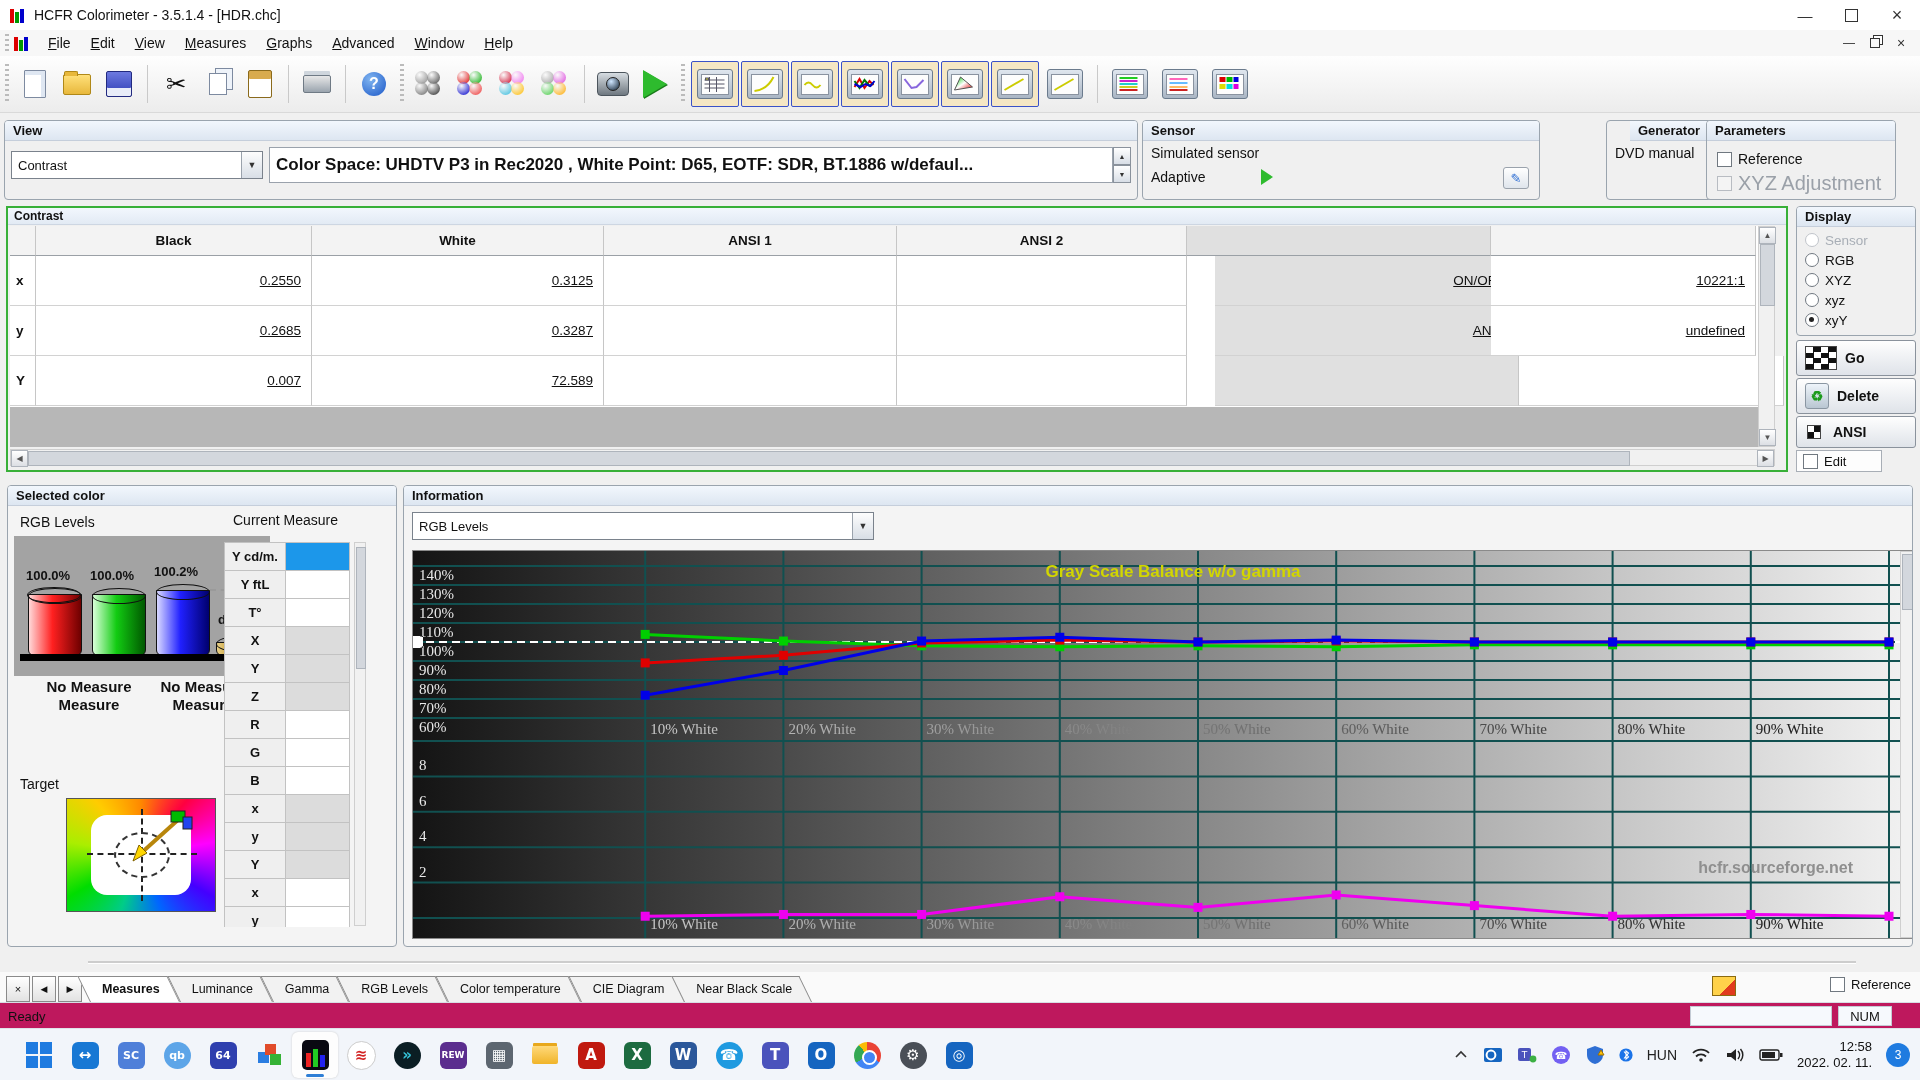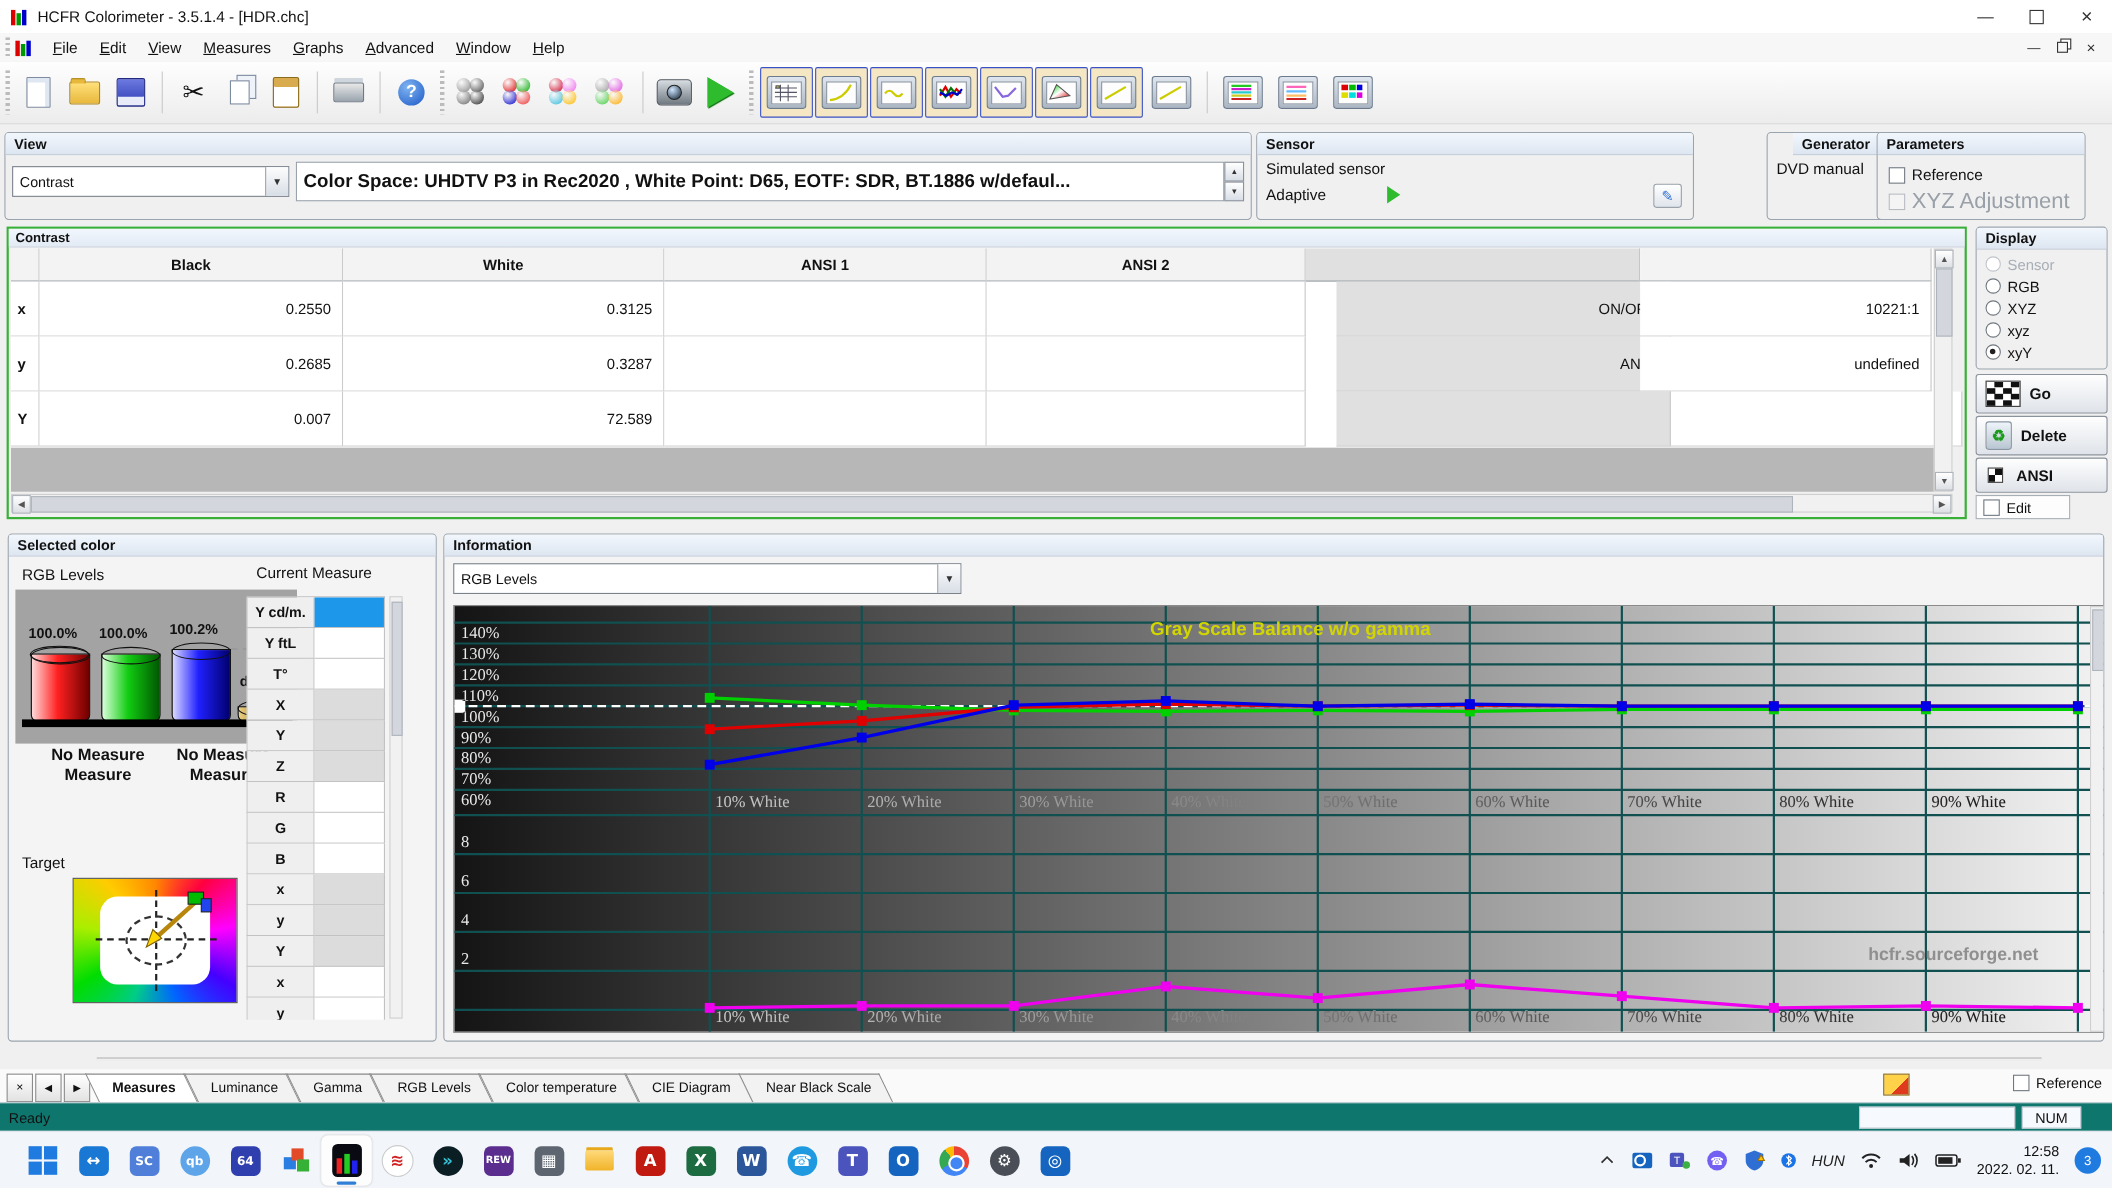--- a/index.html
+++ b/index.html
@@ -55,21 +55,21 @@
   .chk.dis{border-color:#b8bcc2;background:#f4f4f4;}
   .radio{width:12px;height:12px;border-radius:50%;background:#fff;border:1px solid #707880;display:inline-block;vertical-align:-2px;margin-right:6px;position:relative;}
   .radio.sel:before{content:"";position:absolute;left:3px;top:3px;width:5px;height:5px;border-radius:50%;background:#222;}
   .radio.dis{border-color:#c0c4ca;}
   .pushbtn{border:1px solid #8a929c;border-radius:3px;background:linear-gradient(#fefefe,#dfe3e9);
            display:flex;align-items:center;font-size:14px;font-weight:bold;}
   
   .ctable .cell{box-sizing:border-box;border-right:1px solid #c6c6c6;border-bottom:1px solid #d2d2d2;
                 font-size:13.5px;display:flex;align-items:center;}
   .ctable .head{background:#f3f3f3;font-weight:bold;justify-content:center;border-bottom:1px solid #9aa0a6;}
-  .ctable .num{justify-content:flex-end;padding-right:10px;background:#fff;}
+  .ctable .num{justify-content:flex-end;padding-right:10px;background:#fff;text-decoration:underline;}
   .ctable .gray{background:#e0e0e0;margin-left:28px;}
   .ctable .rowlab{font-weight:bold;padding-left:6px;background:#fff;}
   .sbar{background:#f1f1f1;border:1px solid #cfcfcf;box-sizing:border-box;position:absolute;}
   .sbtn{background:linear-gradient(#fff,#dcdfe4);border:1px solid #aeb4bc;color:#555;font-size:8px;
         display:flex;align-items:center;justify-content:center;position:absolute;}
   .sthumb{background:#d3d7dd;border:1px solid #aeb4bc;position:absolute;}
   
   .mrow-lab{box-sizing:border-box;background:#efefef;border:1px solid #c2c2c2;border-top:none;
             font-weight:bold;font-size:13px;display:flex;align-items:center;justify-content:center;}
   .mrow-val{box-sizing:border-box;border:1px solid #c2c2c2;border-left:none;border-top:none;}
@@ -783,21 +783,21 @@
         </div>
       </span>
     <span style="flex:1;"></span>
     <span class="abs" style="left:1712px;top:4px;width:22px;height:18px;background:linear-gradient(135deg,#ffd24a 0 60%,#e03a1e 60%);border:1px solid #8a6a10;"></span>
     <span class="abs" style="left:1830px;top:5px;font-size:13px;display:flex;align-items:center;">
       <span class="chk"></span>
       <span>Reference</span>
     </span>
   </div>
 
-  <div class="abs" style="left:0;top:1002px;width:1920px;height:26px;background:#0f766e;border-top:1px solid #d8dde4;display:flex;align-items:center;font-size:13px;">
+  <div class="abs" style="left:0;top:1002px;width:1920px;height:26px;background:#be185d;border-top:1px solid #d8dde4;display:flex;align-items:center;font-size:13px;">
     <span style="margin-left:8px;">Ready</span>
     <span style="flex:1;"></span>
     <span style="width:140px;height:18px;border:1px solid #c3cad4;background:#f6f9fd;margin-right:6px;"></span>
     <span style="width:52px;height:18px;border:1px solid #c3cad4;background:#f6f9fd;margin-right:28px;display:flex;align-items:center;justify-content:center;">NUM</span>
   </div>
 
   <div class="abs" id="taskbar">
     <div id="task-icons" style="display:flex;margin-left:16px;">
         <div class="task-slot">
           <span class="ticon" style="display:grid;grid-template-columns:12px 12px;gap:2px;">
@@ -911,21 +911,21 @@
             <path d="M10 1 L18 4 V10 C18 15 14 18 10 19 C6 18 2 15 2 10 V4 Z" fill="#2f6fd4"></path>
             <polygon points="13,10 19,10 16,5" fill="#ffc107" stroke="#a07000"></polygon>
           </svg>
         </span>
         <span class="tray-item">
           <svg width="14" height="18">
             <circle cx="7" cy="9" r="6.6" fill="#1a73e8"></circle>
             <path d="M5 5.5 L9.5 11 L7 13 V5 L9.5 7 L5 12.5" stroke="#fff" stroke-width="1.1" fill="none"></path>
           </svg>
         </span>
-        <span class="tray-item" style="font-size: 14px; color: rgb(34, 34, 34); font-style: italic;">HUN</span>
+        <span class="tray-item" style="font-size: 14px; color: rgb(34, 34, 34);">HUN</span>
         <span class="tray-item">
           <svg width="20" height="16">
             <path d="M2 6 a11 11 0 0 1 16 0" stroke="#222" stroke-width="1.8" fill="none"></path>
             <path d="M5 9.5 a7 7 0 0 1 10 0" stroke="#222" stroke-width="1.8" fill="none"></path>
             <circle cx="10" cy="13" r="1.8" fill="#222"></circle>
           </svg>
         </span>
         <span class="tray-item">
           <svg width="20" height="16">
             <polygon points="2,6 6,6 11,2 11,14 6,10 2,10" fill="#222"></polygon>

